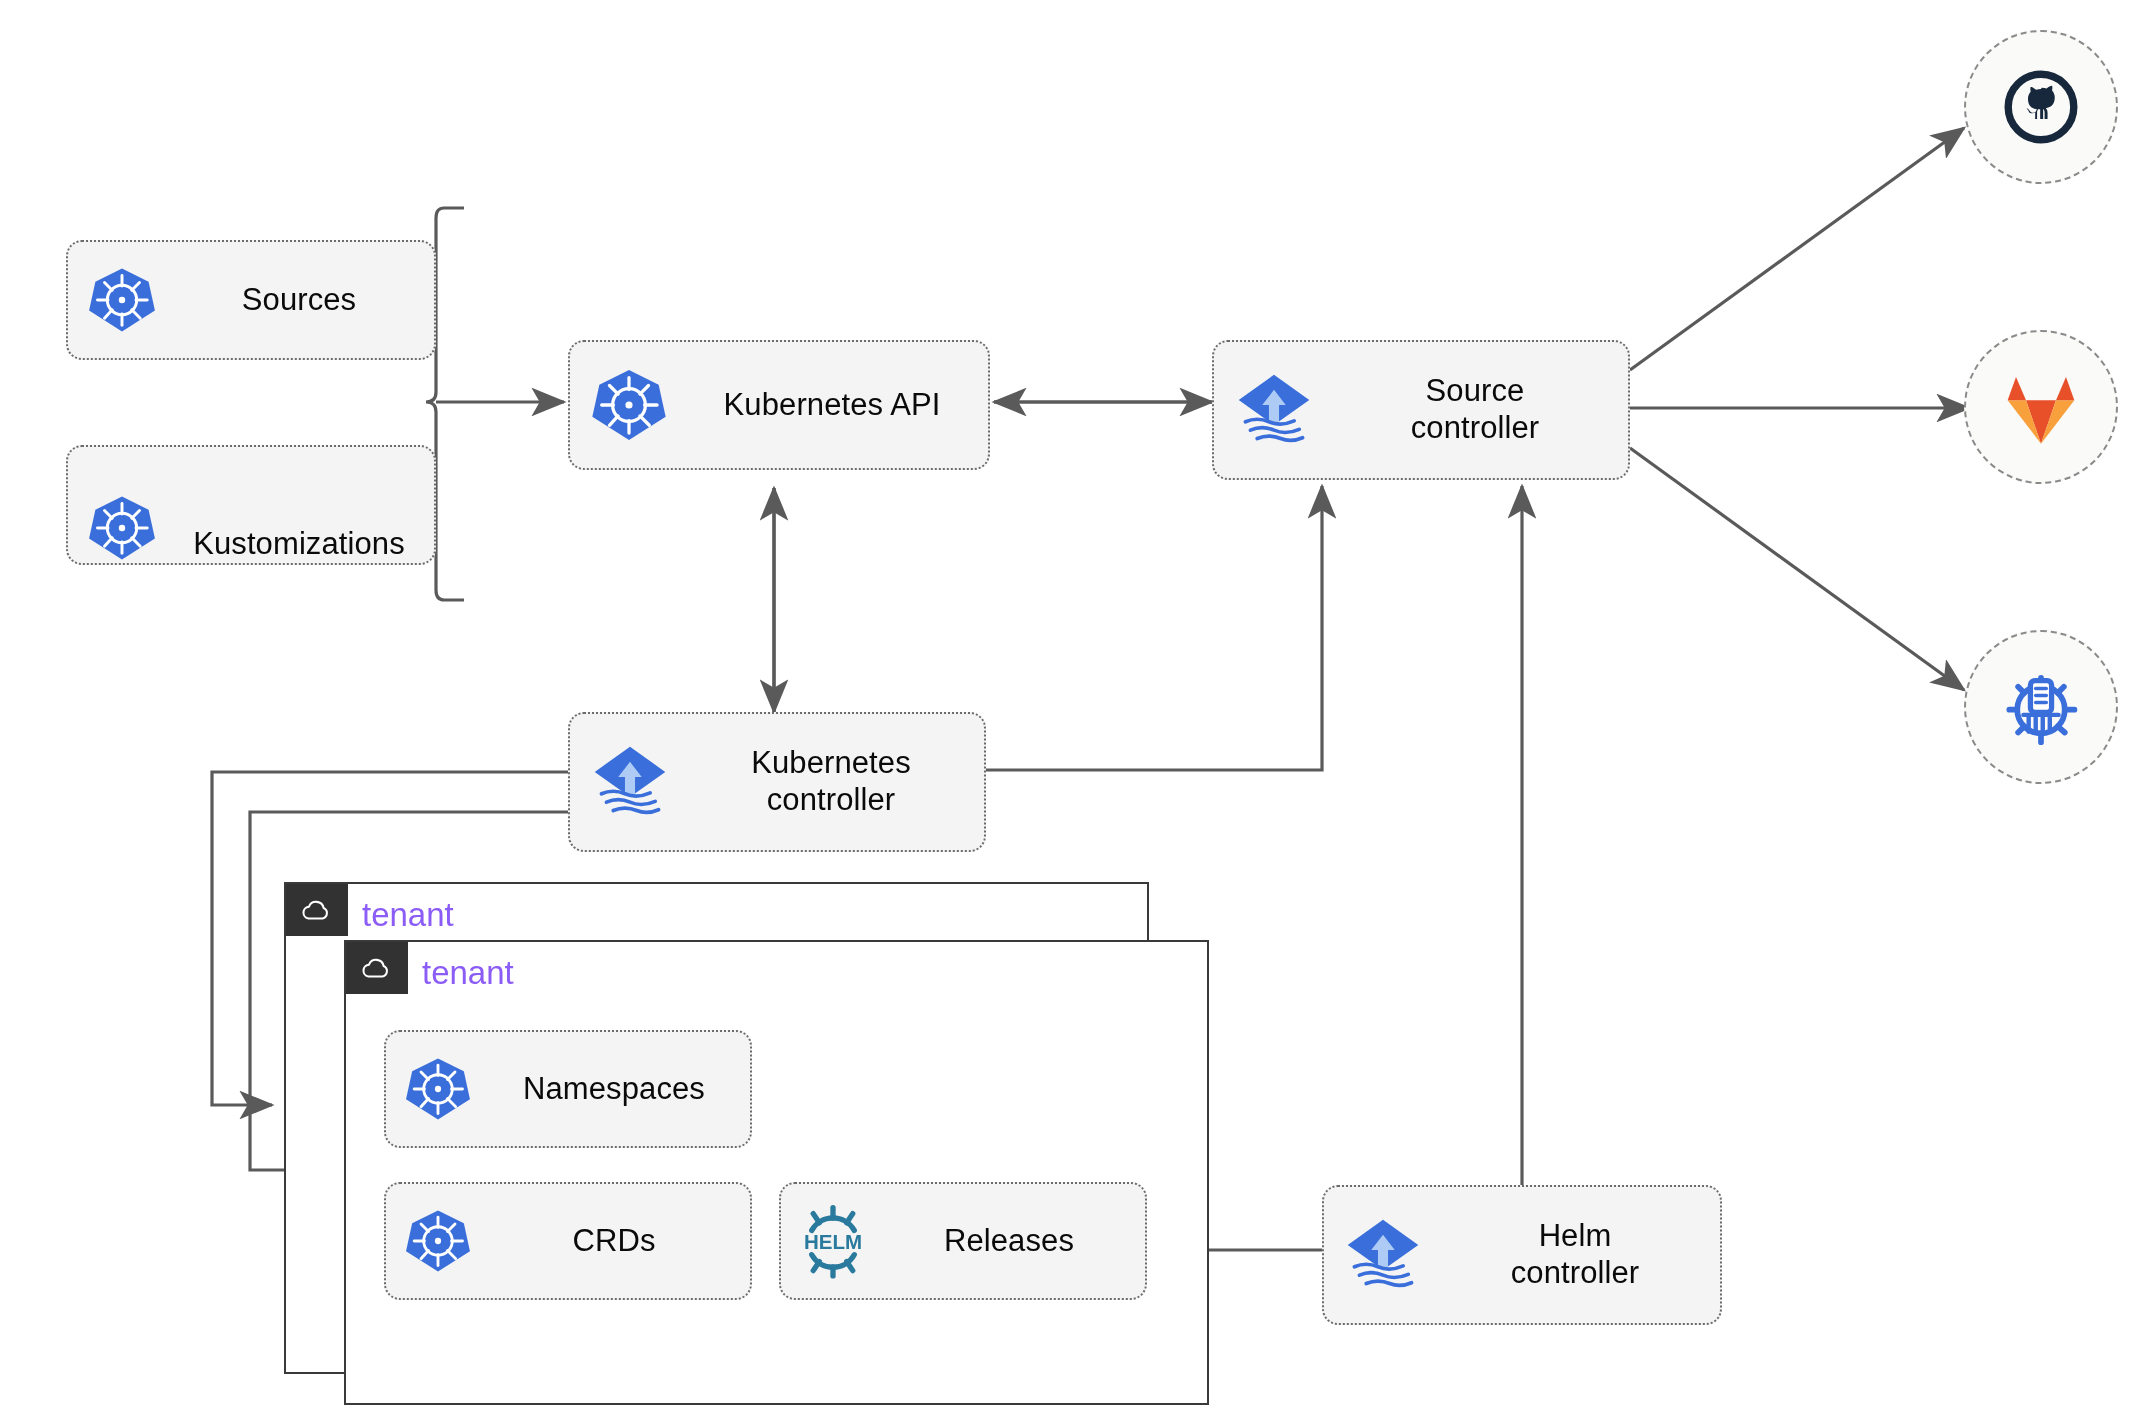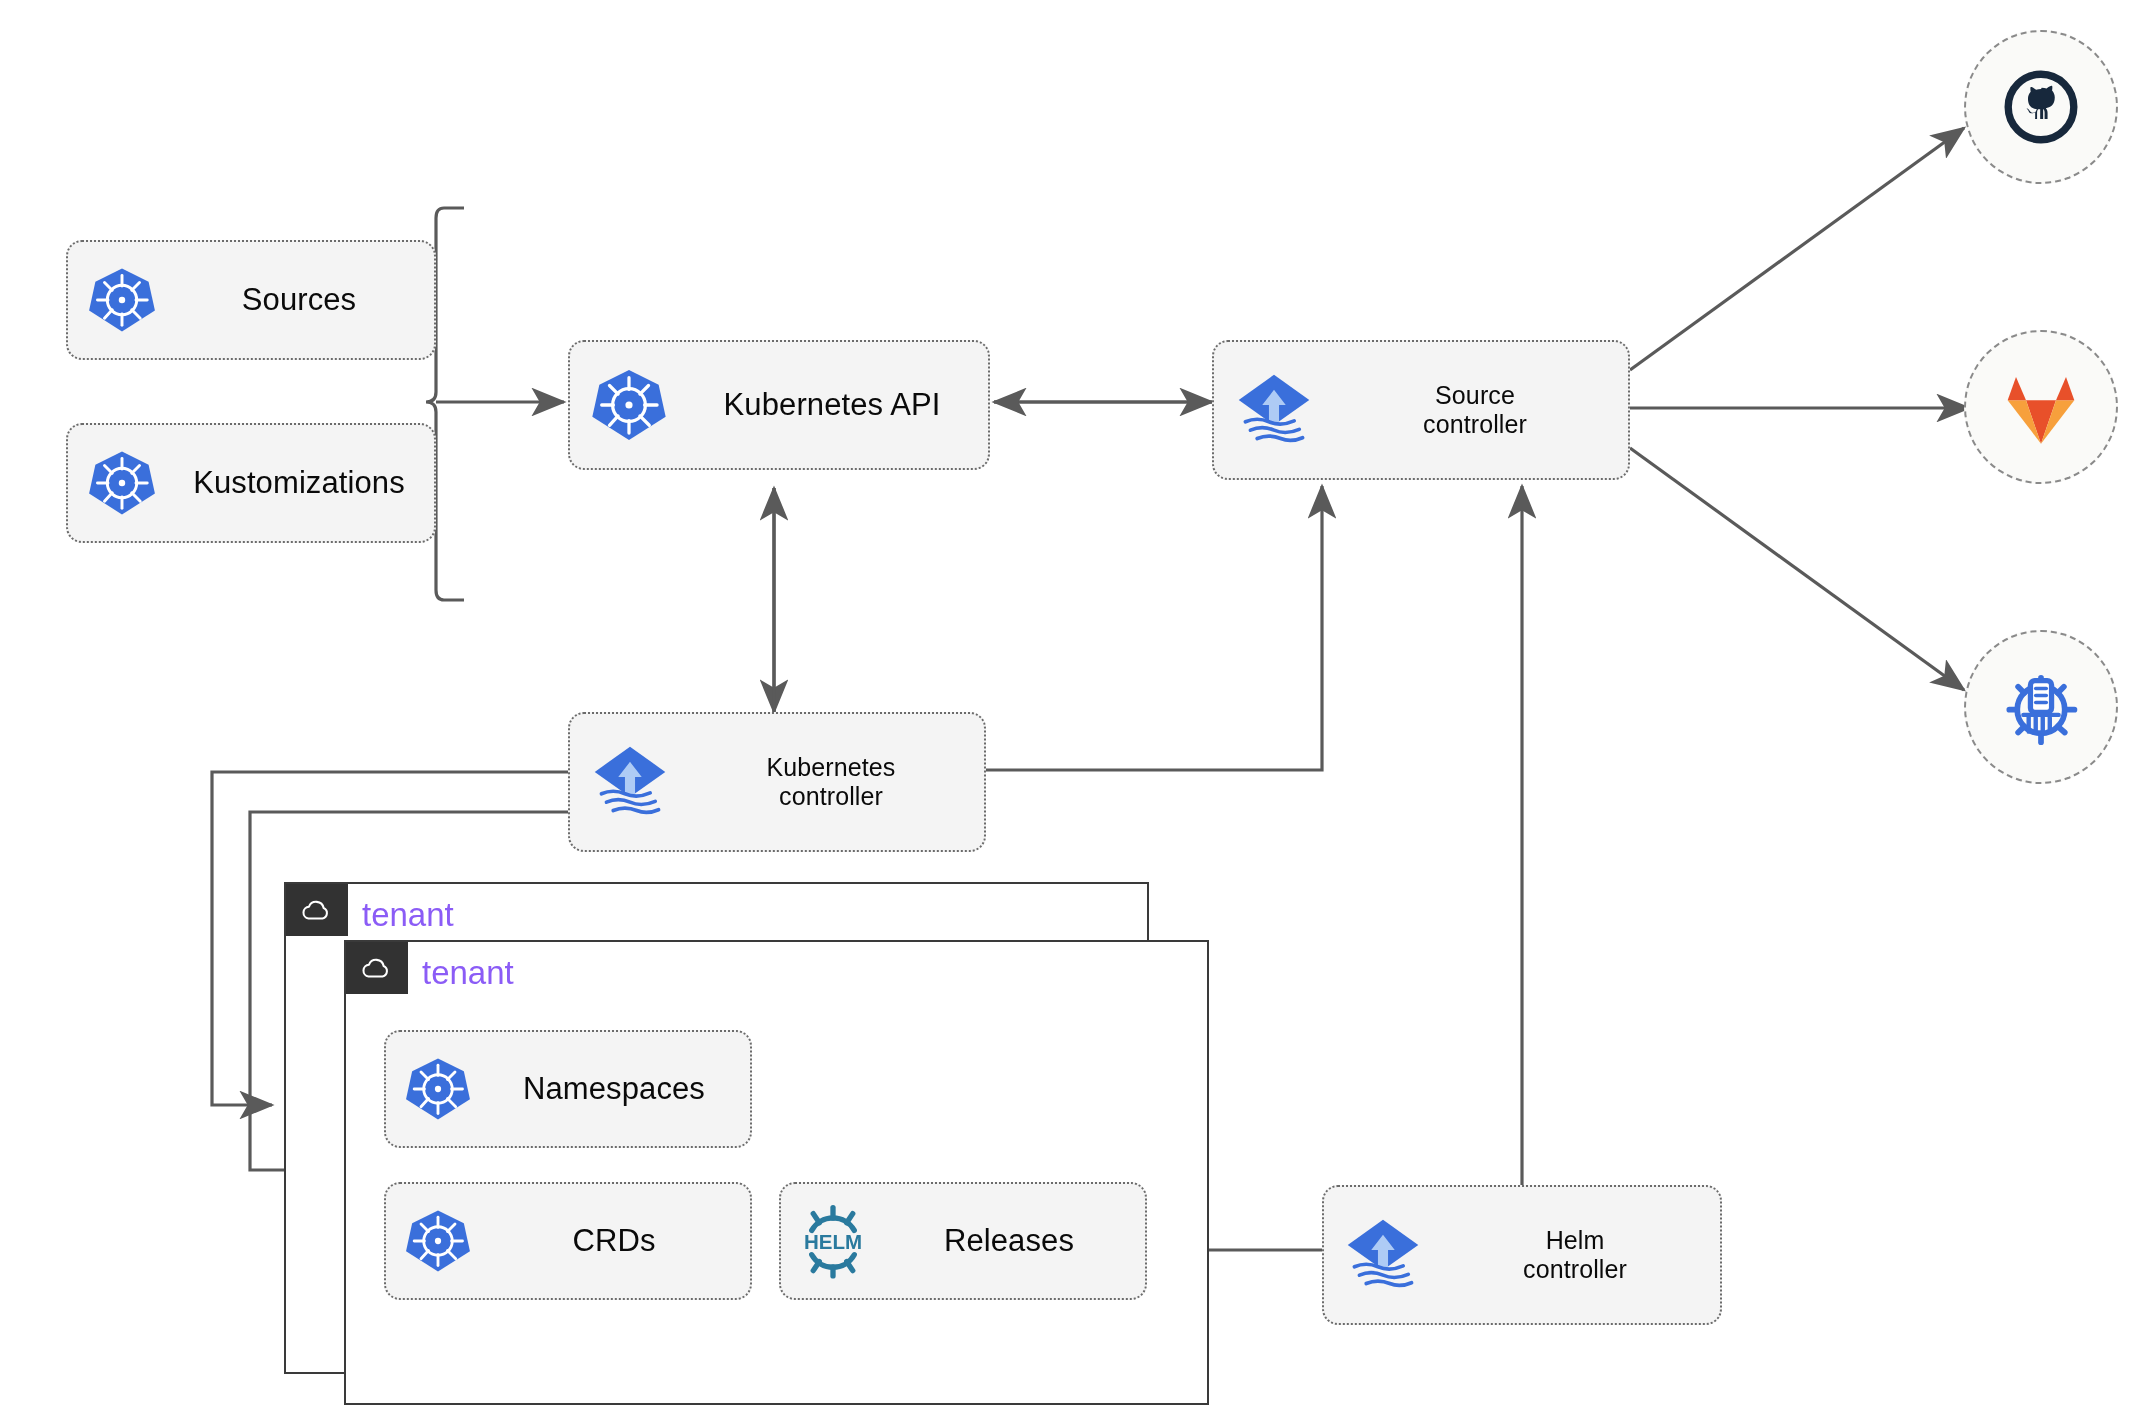--- a/index.html
+++ b/index.html
@@ -16,21 +16,21 @@
     display:flex;align-items:center;
     box-sizing:border-box;
     z-index:4;
   }
   .node .ico{flex:0 0 auto;display:flex;align-items:center;justify-content:center;}
   .node .lbl{
     flex:1 1 auto;text-align:center;color:#0a0a0a;
     font-size:31px;line-height:1.18;letter-spacing:.1px;
     padding-right:12px;
   }
-  .node.two-line .lbl{font-size:25px;}
+  .node.two-line .lbl{font-size:31px;}
 
   
   .circ{
     position:absolute;width:150px;height:150px;border-radius:50%;
     background:#fafaf8;border:2.4px dashed #8a8a8a;
     display:flex;align-items:center;justify-content:center;z-index:4;
   }
 
   
   .tenant{
@@ -102,21 +102,21 @@
           <line x1="25" y1="25" x2="36" y2="36"></line>
           <line x1="64" y1="64" x2="76" y2="76"></line>
           <line x1="75" y1="25" x2="64" y2="36"></line>
           <line x1="36" y1="64" x2="25" y2="76"></line>
         </g>
       </svg>
     </span>
     <span class="lbl">Sources</span>
   </div>
 
-  <div class="node" style="left:22px;top:423px;width:370px;height:120px;">
+  <div class="node" style="left:22px;top:445px;width:370px;height:120px;align-items:flex-end;">
     <span class="ico" style="width:108px;">
       <svg width="70" height="70" viewBox="0 0 100 100">
         <polygon points="50,5 88,24 97,65 50,95 3,65 12,24" fill="#3a6fdb"></polygon>
         <g fill="none" stroke="#ffffff" stroke-width="4.2" stroke-linecap="round">
           <circle cx="50" cy="50" r="21"></circle>
           <circle cx="50" cy="50" r="4.6" fill="#ffffff" stroke="none"></circle>
           <line x1="50" y1="15" x2="50" y2="30"></line>
             <line x1="50" y1="70" x2="50" y2="86"></line>
           <line x1="15" y1="50" x2="30" y2="50"></line>
             <line x1="70" y1="50" x2="86" y2="50"></line>

